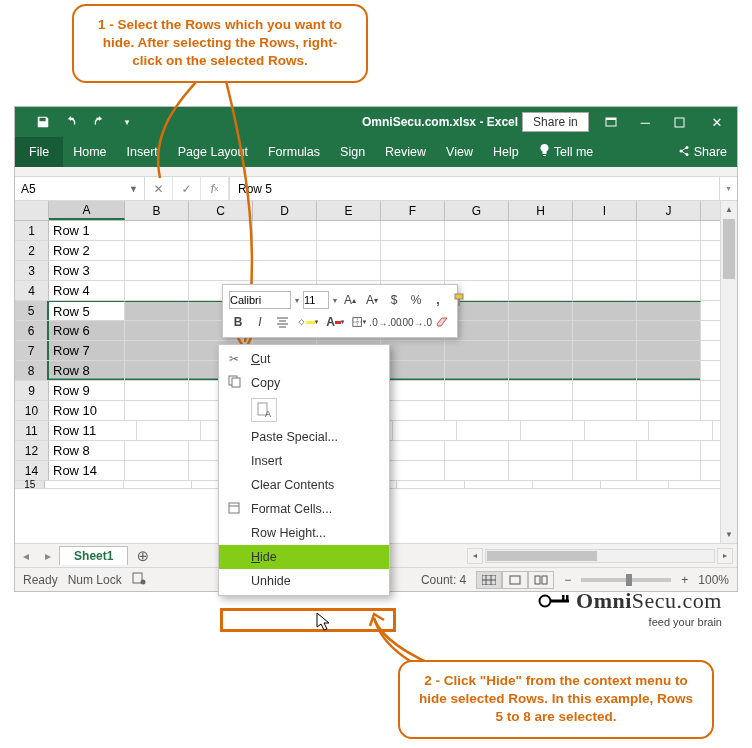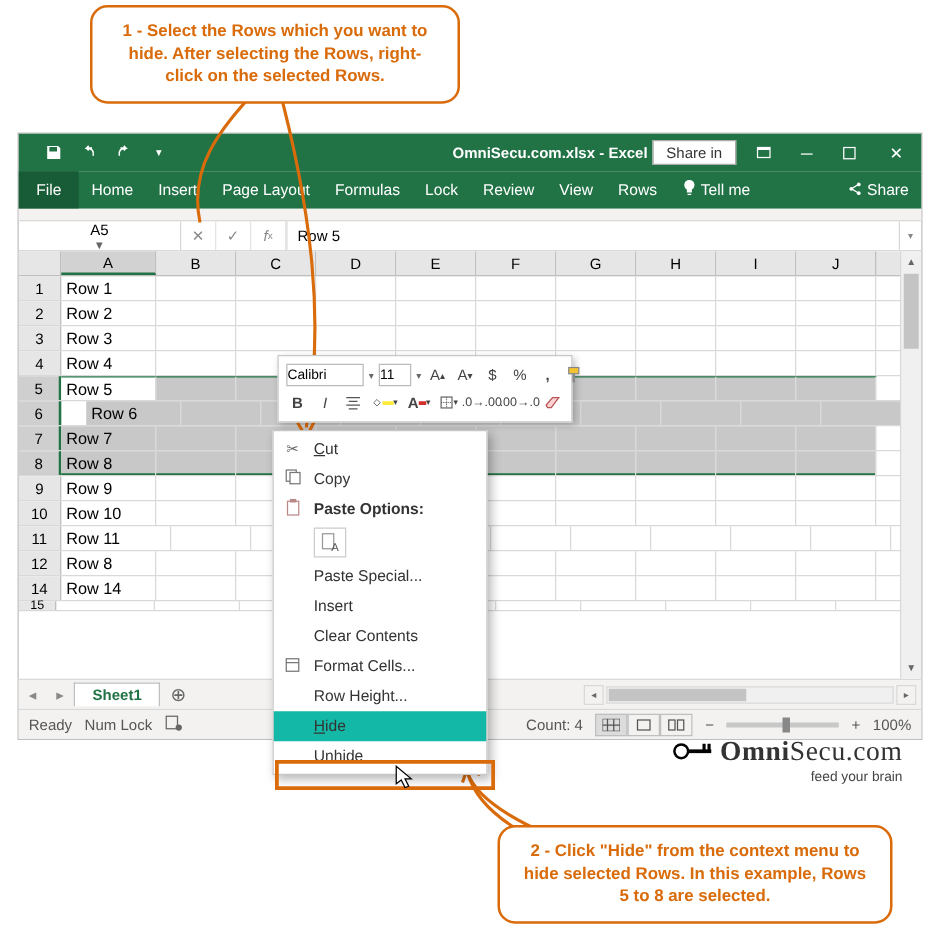--- a/index.html
+++ b/index.html
@@ -102,21 +102,20 @@
     display:flex;
     height:24px;
     border-bottom: 1px solid #d9d9d9;
     align-items:stretch;
     font-size:12px;
   }
   .namebox {
     width:130px; border-right:1px solid #d9d9d9;
     display:flex; align-items:center; padding:0 6px;
     justify-content:space-between;
-    flex-direction:column;
   }
   .namebox .arrow { color:#666; font-size:9px; }
   .fx-group {
     display:flex; align-items:center;
     border-right:1px solid #d9d9d9;
   }
   .fx-btn {
     width:28px; text-align:center; color:#888; font-size:12px;
     border-right:1px solid #e4e4e4;
     height:100%; display:flex; align-items:center; justify-content:center;
@@ -253,21 +252,21 @@
     height:24px;
     padding:0 8px 0 4px;
     gap:6px;
   }
   .ctx .icon-slot { width:22px; text-align:center; color:#6a6a6a; font-size:12px; }
   .ctx .label { flex:1; }
   .ctx .item.header { font-weight:600; }
   .ctx .paste-row { height:30px; }
   .ctx .paste-opt { width:26px; height:24px; border:1px solid #ccc; margin-left:28px; display:flex; align-items:center; justify-content:center; font-size:11px; color:#555;}
   .ctx .item.hovered {
-    background:#14b8a6;
+    background:#84cc16;
   }
   .u { text-decoration: underline; }
 
   .orange-box {
     position:absolute;
     border:3px solid #d96b0a;
     z-index:60;
     pointer-events:none;
   }
   .orange-box.hide-box { left:220px; top:608px; width:176px; height:24px; }
@@ -347,24 +346,24 @@
       <div class="wbtn close">✕</div>
     </div>
   </div>
 
   <div class="ribbon">
     <div class="tab file">File</div>
     <div class="tab">Home</div>
     <div class="tab">Insert</div>
     <div class="tab">Page Layout</div>
     <div class="tab">Formulas</div>
-    <div class="tab">Lock</div>
+    <div class="tab">Sign</div>
     <div class="tab">Review</div>
     <div class="tab">View</div>
-    <div class="tab">Rows</div>
+    <div class="tab">Help</div>
     <div class="tab">
       <span style="margin-right:4px;">
         <svg width="11" height="13" viewBox="0 0 11 13">
             <path fill="#fff" d="M5.5 0a4 4 0 0 0-2 7.5V10h4V7.5A4 4 0 0 0 5.5 0zM4 11h3v1H4z"></path>
           </svg>
       </span>
       <span>Tell me</span>
     </div>
     <div class="spacer"></div>
     <div class="share">
@@ -475,21 +474,21 @@
           <div class="cell" style="width: 64px;"></div>
           <div class="cell" style="width: 64px;"></div>
           <div class="cell" style="width: 64px;"></div>
           <div class="cell" style="width: 64px;"></div>
           <div class="cell" style="width: 64px;"></div>
           <div class="cell" style="width: 64px;"></div>
           <div class="cell" style="width: 64px;"></div>
         </div>
         <div class="row sel">
           <div class="rowh sel">6</div>
-          <div class="cell" style="width: 76px; margin-left: 20px;">Row 6</div>
+          <div class="cell" style="width: 76px;">Row 6</div>
           <div class="cell" style="width: 64px;"></div>
           <div class="cell" style="width: 64px;"></div>
           <div class="cell" style="width: 64px;"></div>
           <div class="cell" style="width: 64px;"></div>
           <div class="cell" style="width: 64px;"></div>
           <div class="cell" style="width: 64px;"></div>
           <div class="cell" style="width: 64px;"></div>
           <div class="cell" style="width: 64px;"></div>
           <div class="cell" style="width: 64px;"></div>
         </div>
@@ -731,29 +730,20 @@
   </div>
   <div class="item">
     <span class="icon-slot">
       <svg width="13" height="13" viewBox="0 0 13 13">
           <rect x="1" y="1" width="8" height="9" fill="none" stroke="#777"></rect>
           <rect x="4" y="3" width="8" height="9" fill="#fff" stroke="#777"></rect>
         </svg>
     </span>
     <span class="label">Copy</span>
   </div>
-  <div class="item header">
-    <span class="icon-slot">
-      <svg width="13" height="14" viewBox="0 0 13 14">
-          <rect x="2" y="2" width="9" height="11" fill="none" stroke="#b88"></rect>
-          <rect x="4" y="0" width="5" height="3" fill="#b88"></rect>
-        </svg>
-    </span>
-    <span class="label">Paste Options:</span>
-  </div>
   <div class="item paste-row">
     <div class="paste-opt">
       <svg width="16" height="16" viewBox="0 0 16 16">
           <rect x="2" y="1" width="9" height="12" fill="none" stroke="#999"></rect>
           <text x="9" y="15" font-size="9" fill="#555">A</text>
         </svg>
     </div>
   </div>
   <div class="item">
     <span class="icon-slot"></span>

